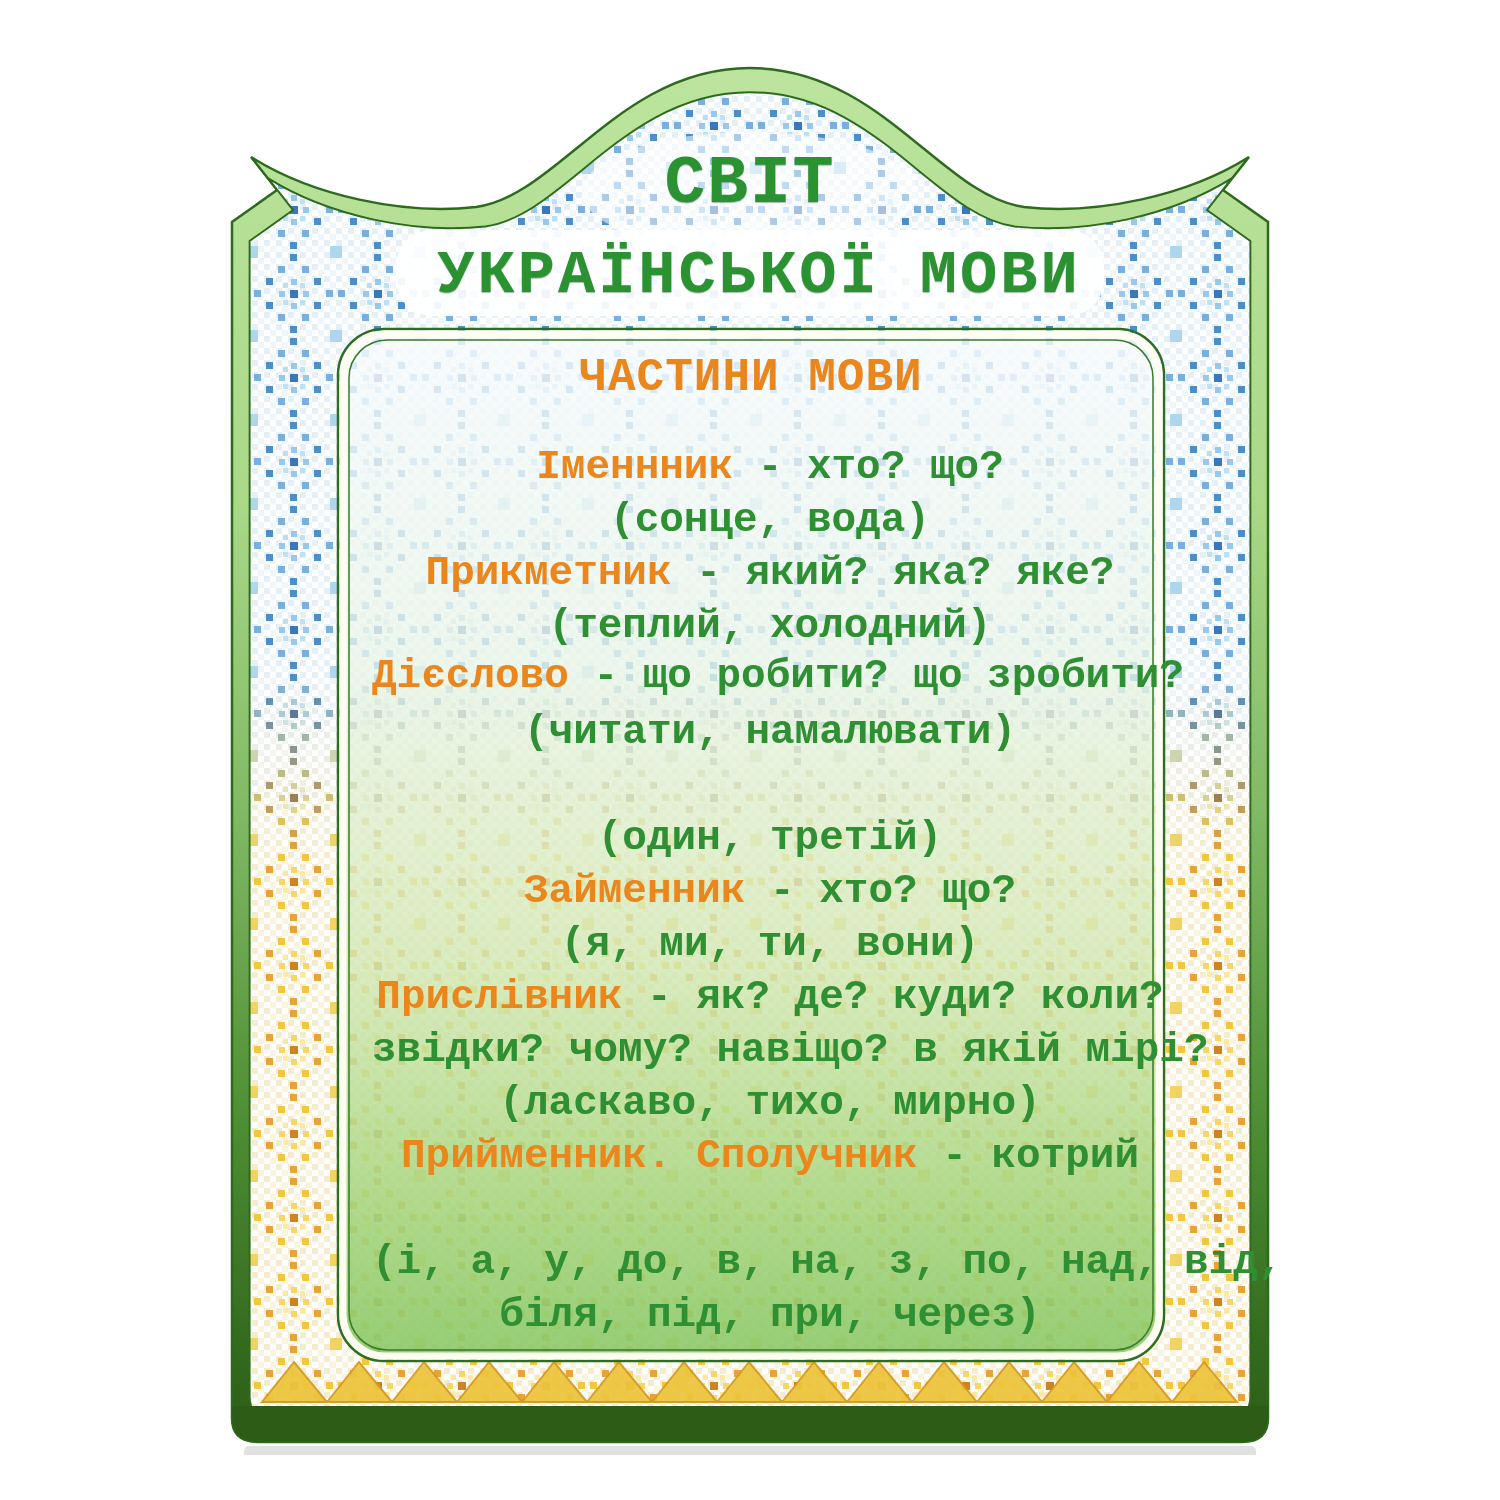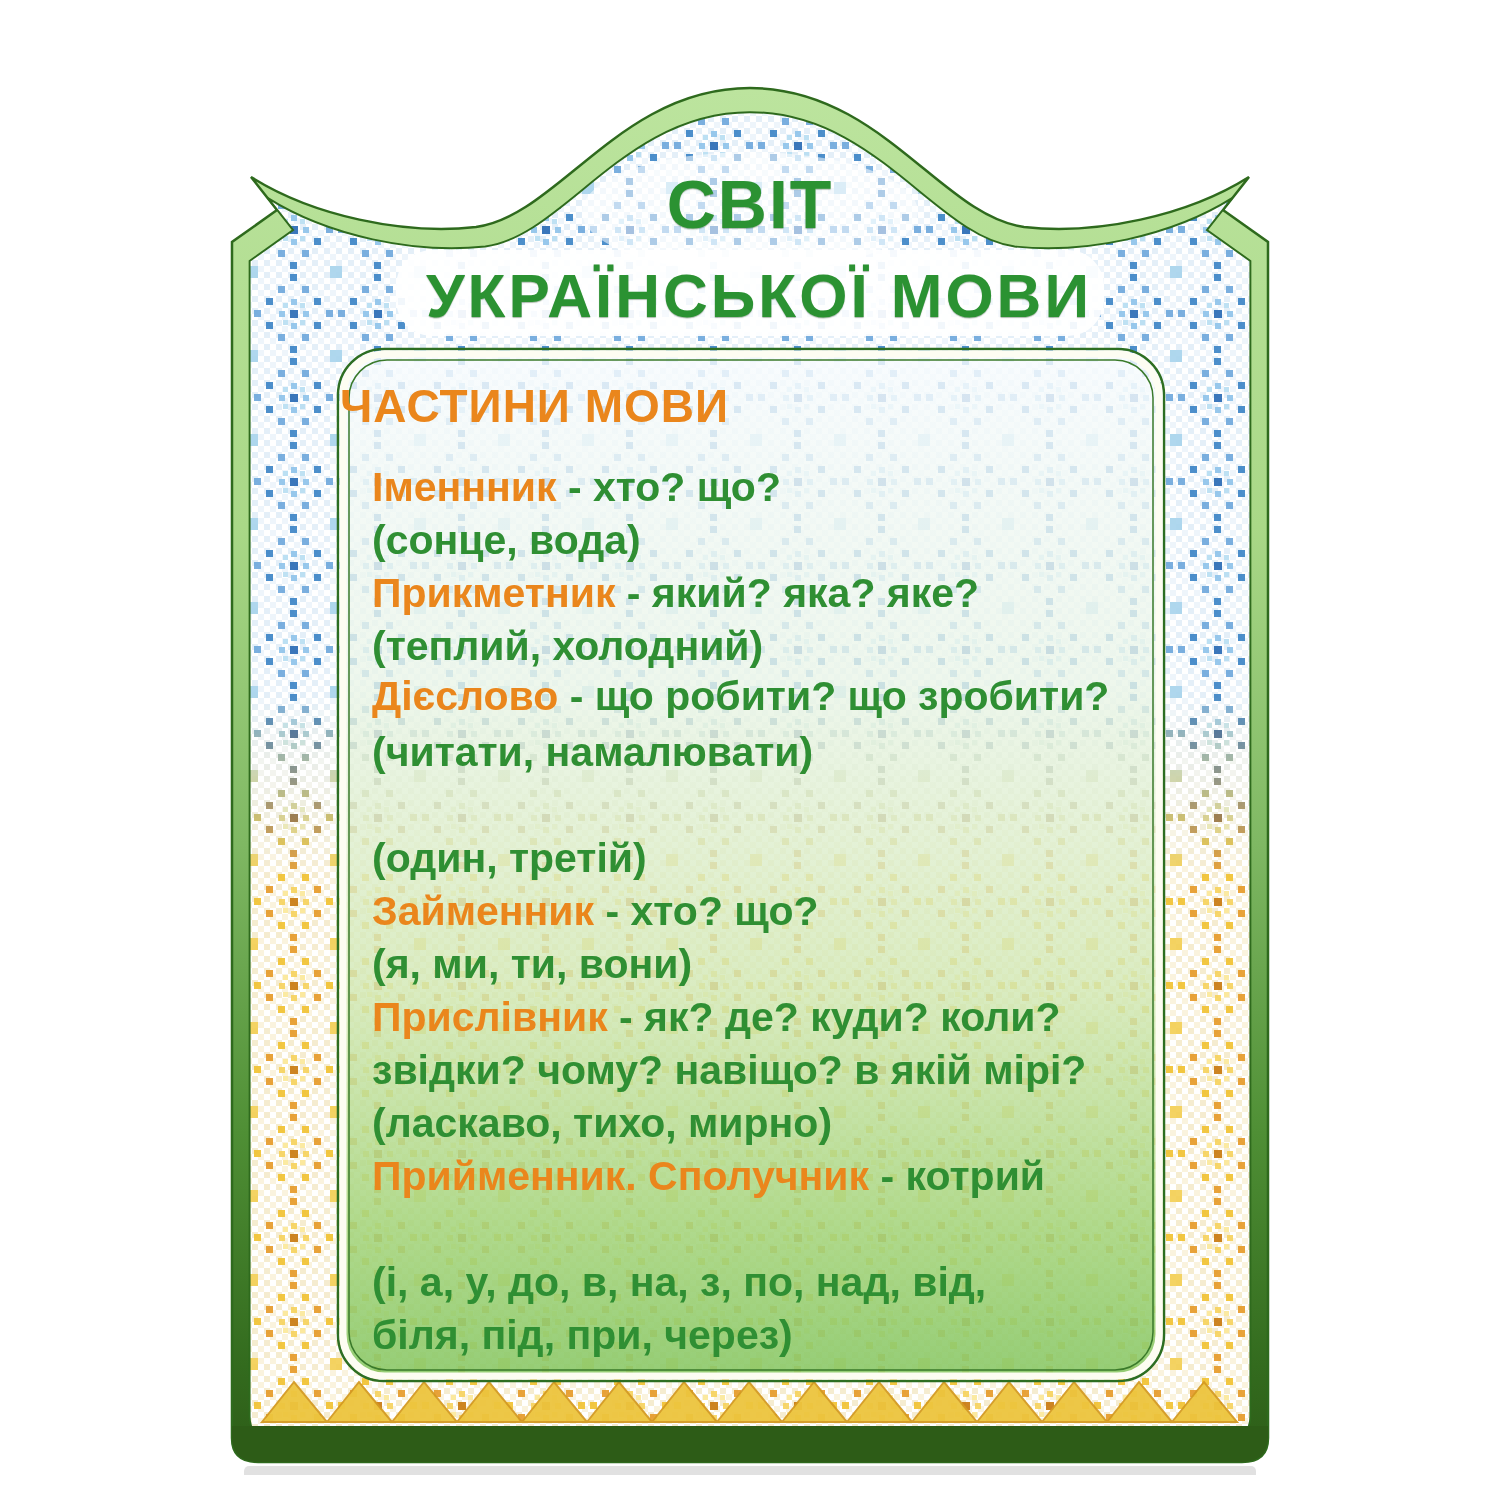--- a/index.html
+++ b/index.html
@@ -1,31 +1,30 @@
 <!DOCTYPE html>
 <html style="--c-orange: #ea861c; --c-green: #2f8f33; --c-title: #2b9232;"><head>
 <meta charset="utf-8">
 <style>
   html,body{margin:0;padding:0;background:#ffffff;}
   .stage{
     position:relative;width:1500px;height:1455px;background:#ffffff;overflow:hidden;
-    font-family:Liberation Sans, sans-serif;
-    margin-top:20px;
+    font-family:Liberation Mono, monospace;
   }
   .stage svg{position:absolute;left:0;top:0;}
-  .txt{position:absolute;white-space:nowrap;}
+  .txt{position:absolute;white-space:nowrap;text-align:center;}
   .title-line{
     left:0;width:1500px;text-align:center;font-weight:700;
     color:var(--c-title,#2b9232);
     text-shadow:0 1px 1px rgba(20,60,20,.35);
   }
   .title-1{top:146px;font-size:68px;line-height:76px;letter-spacing:2px;}
   .title-2{top:240px;font-size:62px;line-height:72px;letter-spacing:3px;padding-left:9px;}
   .heading{
-    left:340px;width:822px;top:360px;text-align:left;
+    left:340px;width:822px;top:352px;text-align:center;
     font-weight:700;font-size:46px;line-height:52px;letter-spacing:1px;
     color:var(--c-orange,#ea861c);
   }
   .row{
     left:372px;width:796px;height:53px;
     font-weight:700;font-size:41px;line-height:53px;
     color:var(--c-green,#2f8f33);
   }
   .row .term{color:var(--c-orange,#ea861c);}
 </style>

